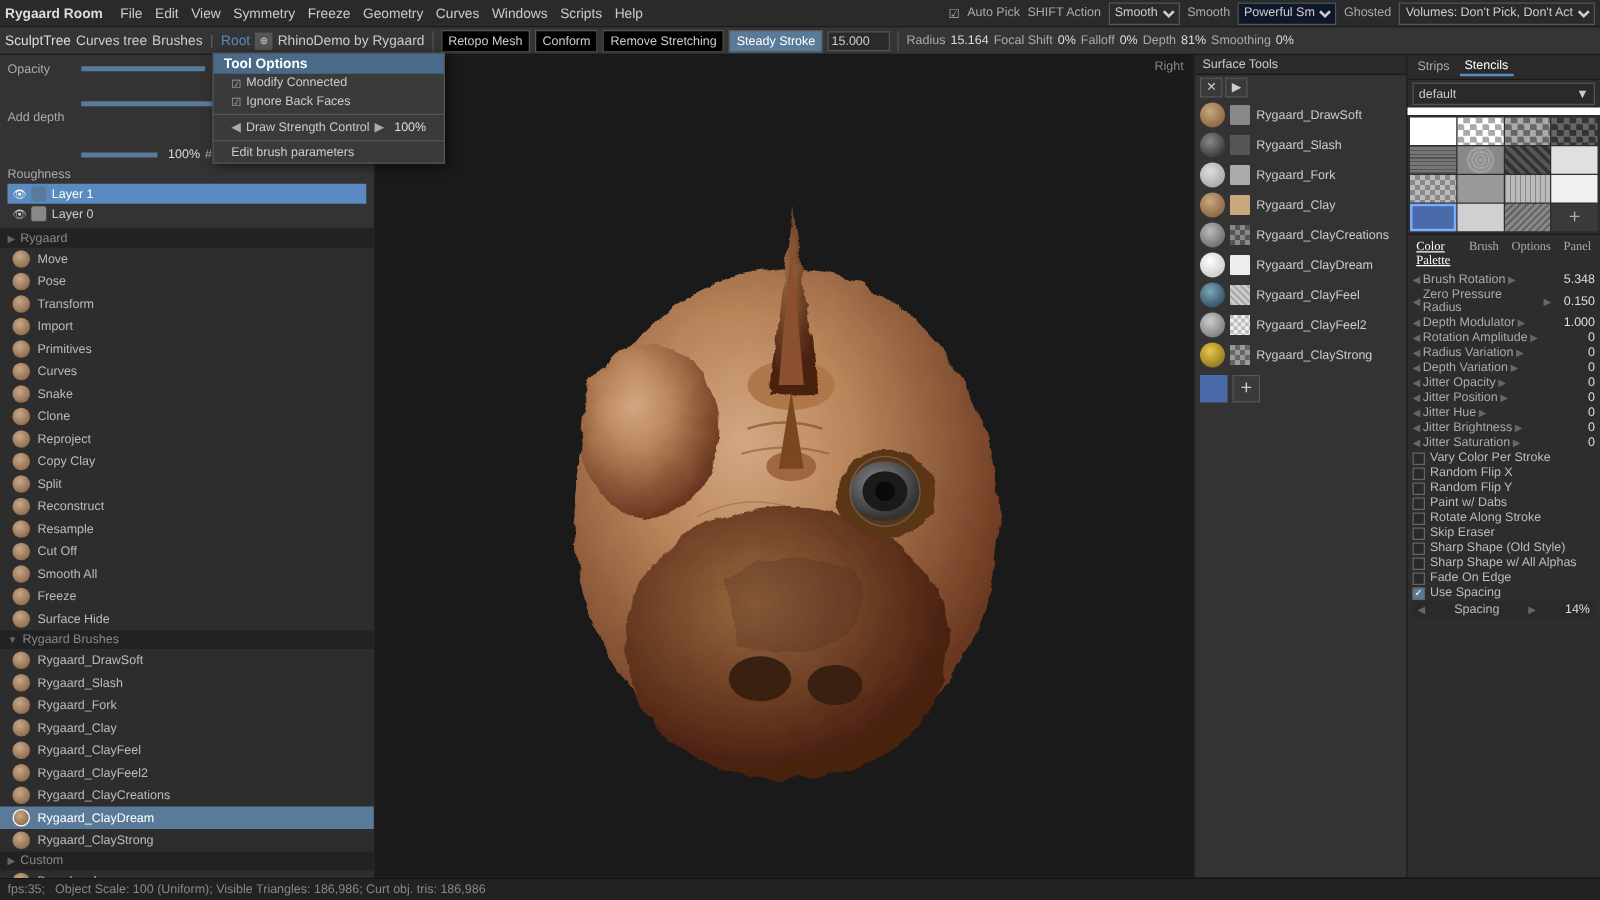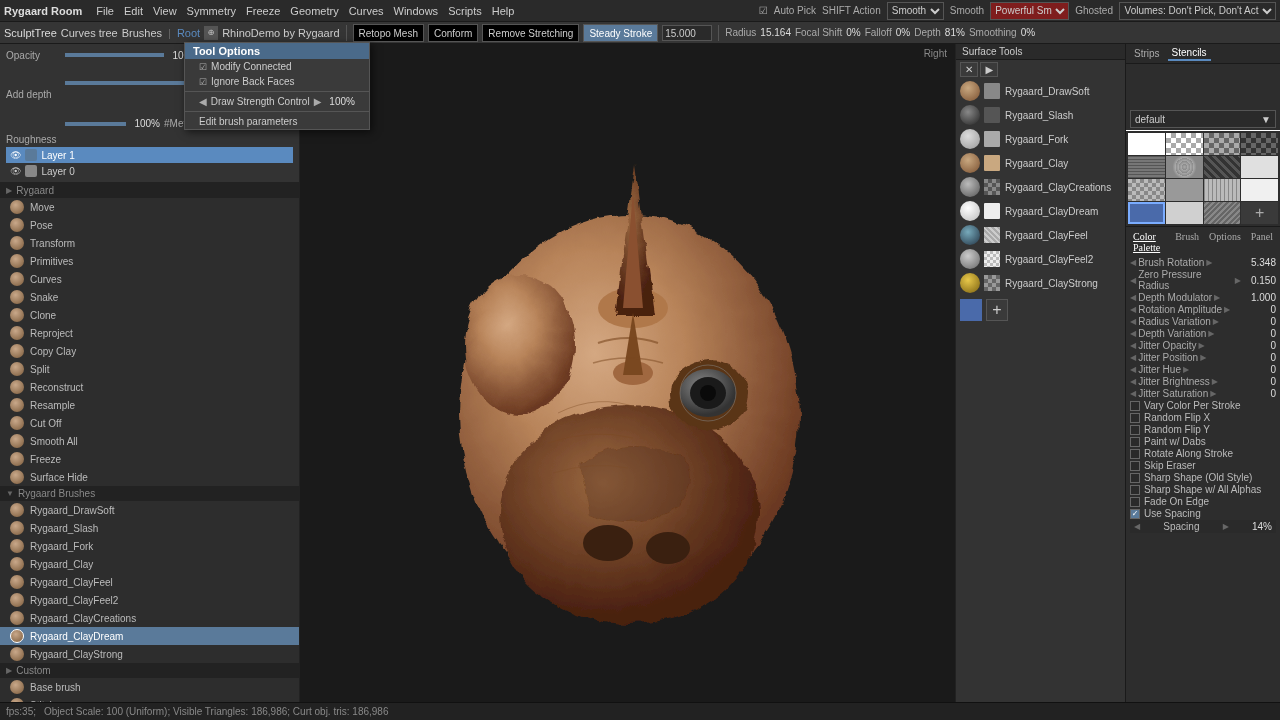--- a/index.html
+++ b/index.html
@@ -176,21 +176,21 @@
       height: 14px;
       border-radius: 50%;
       background: radial-gradient(circle at 40% 35%, #c9a88a, #7a5a3a);
       flex-shrink: 0;
     }
 
     
     .dropdown-overlay {
       position: absolute;
       top: 42px;
-      left: 184px;
+      left: 170px;
       z-index: 1000;
     }
     .dropdown-menu {
       background: #3a3a3a;
       border: 1px solid #555;
       min-width: 180px;
       box-shadow: 2px 2px 8px rgba(0,0,0,0.6);
     }
     .dropdown-header {
       background: #4a6a8a;
@@ -320,22 +320,21 @@
     .strips-tab {
       font-size: 10px;
       color: #aaa;
       padding: 1px 4px;
       cursor: pointer;
     }
     .strips-tab.active { color: #fff; border-bottom: 2px solid #5a8abf; }
 
     .preset-section {
       padding: 2px 4px;
-      border-bottom: 1px solid #ffffff;
-      margin-top: 44px;
+      border-bottom: 6px solid #ffffff;
     }
     .preset-dropdown {
       background: #2a2a2a;
       border: 1px solid #555;
       color: #ccc;
       font-size: 10px;
       width: 100%;
       height: 18px;
       display: flex;
       align-items: center;
@@ -458,21 +457,21 @@
     <span class="menu-item">Windows</span>
     <span class="menu-item">Scripts</span>
     <span class="menu-item">Help</span>
   </div>
   <div class="top-bar-right">
     <span>☑</span>
     <span>Auto Pick</span>
     <span>SHIFT Action</span>
     <select style="background:#2a2a2a;border:1px solid #555;color:#ccc;font-size:10px;height:18px;"><option>Smooth</option></select>
     <span>Smooth</span>
-    <select style="background:#7f1d1d;border:1px solid #555;color:#ccc;font-size:10px;height:18px;"><option>Powerful Sm</option></select>
+    <select style="background:#0f172a;border:1px solid #555;color:#ccc;font-size:10px;height:18px;"><option>Powerful Sm</option></select>
     <span>Ghosted</span>
     <select style="background:#2a2a2a;border:1px solid #555;color:#ccc;font-size:10px;height:18px;text-align:center;"><option>Volumes: Don't Pick, Don't Act</option></select>
   </div>
 </div>
 
 <div class="toolbar">
   <span style="color:#ddd;cursor:pointer;">SculptTree</span>
   <span style="cursor:pointer;">Curves tree</span>
   <span style="cursor:pointer;">Brushes</span>
   <span style="color:#666;margin:0 2px;">|</span>
@@ -560,20 +559,24 @@
       <div class="brush-item">
         <div class="brush-icon"></div>
         <span>Pose</span>
       </div>
       <div class="brush-item">
         <div class="brush-icon"></div>
         <span>Transform</span>
       </div>
       <div class="brush-item">
         <div class="brush-icon"></div>
+        <span>Import</span>
+      </div>
+      <div class="brush-item">
+        <div class="brush-icon"></div>
         <span>Primitives</span>
       </div>
       <div class="brush-item">
         <div class="brush-icon"></div>
         <span>Curves</span>
       </div>
       <div class="brush-item">
         <div class="brush-icon"></div>
         <span>Snake</span>
       </div>

